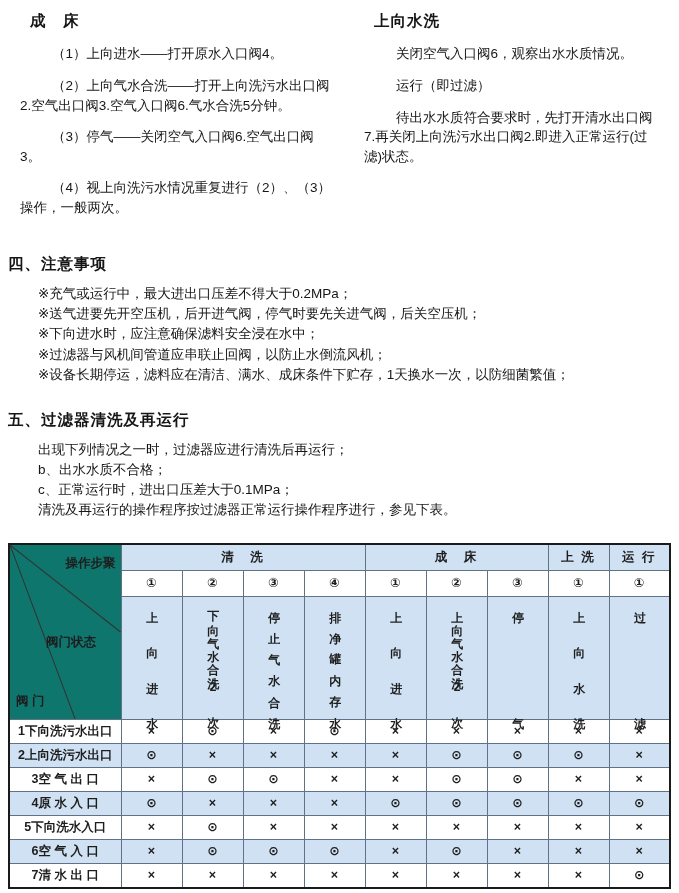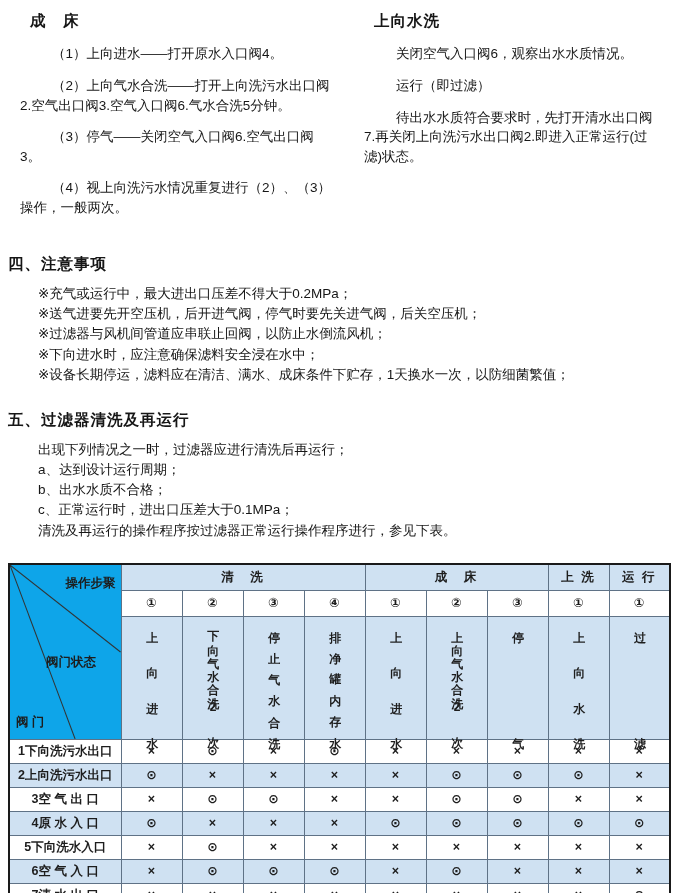--- a/index.html
+++ b/index.html
@@ -45,21 +45,21 @@
     writing-mode:vertical-rl;text-orientation:upright;
     height:108px;
     font-weight:600;font-size:12px;letter-spacing:2px;
     text-align:justify;text-align-last:justify;
   }
   tbody th{background:transparent;text-align:center;padding-left:4px;height:23px;font-size:12.5px;}
   tbody td{text-align:center;font-weight:400;font-size:12.5px;color:#2a2a2a;}
   tbody tr.stripe{background:#cfe1f2;margin-top:8px;}
 
   
-  .corner{position:relative;background:#0ea5e9;font-family:Liberation Serif, serif;}
+  .corner{position:relative;background:#0f766e;}
   .corner svg{position:absolute;inset:0;width:100%;height:100%;}
   .corner .cn{position:absolute;font-weight:600;font-size:12.5px;white-space:nowrap;}
   .cn-top{top:9px;right:5px;}
   .cn-mid{top:88px;left:36px;}
   .cn-bot{bottom:8px;left:6px;}
 </style>
 </head>
 <body>
 
 <div class="page">
@@ -77,29 +77,28 @@
       <p>关闭空气入口阀6，观察出水水质情况。</p>
       <p>运行（即过滤）</p>
       <p>待出水水质符合要求时，先打开清水出口阀7.再关闭上向洗污水出口阀2.即进入正常运行(过滤)状态。</p>
     </section>
   </div>
 
   <section class="sec">
     <h2>四、注意事项</h2>
     <p>※充气或运行中，最大进出口压差不得大于0.2MPa；</p>
     <p>※送气进要先开空压机，后开进气阀，停气时要先关进气阀，后关空压机；</p>
+    <p>※下向进水时，应注意确保滤料安全浸在水中；</p>
     <p>※过滤器与风机间管道应串联止回阀，以防止水倒流风机；</p>
-    <p>※下向进水时，应注意确保滤料安全浸在水中；</p>
     <p>※设备长期停运，滤料应在清洁、满水、成床条件下贮存，1天换水一次，以防细菌繁值；</p>
   </section>
 
   <section class="sec">
     <h2>五、过滤器清洗及再运行</h2>
     <p>出现下列情况之一时，过滤器应进行清洗后再运行；</p>
-    <p>a、达到设计运行周期；</p>
     <p>b、出水水质不合格；</p>
     <p>c、正常运行时，进出口压差大于0.1MPa；</p>
     <p>清洗及再运行的操作程序按过滤器正常运行操作程序进行，参见下表。</p>
   </section>
 
   <table class="vtab">
     <colgroup>
       <col class="c-label">
         <col>
         <col>

